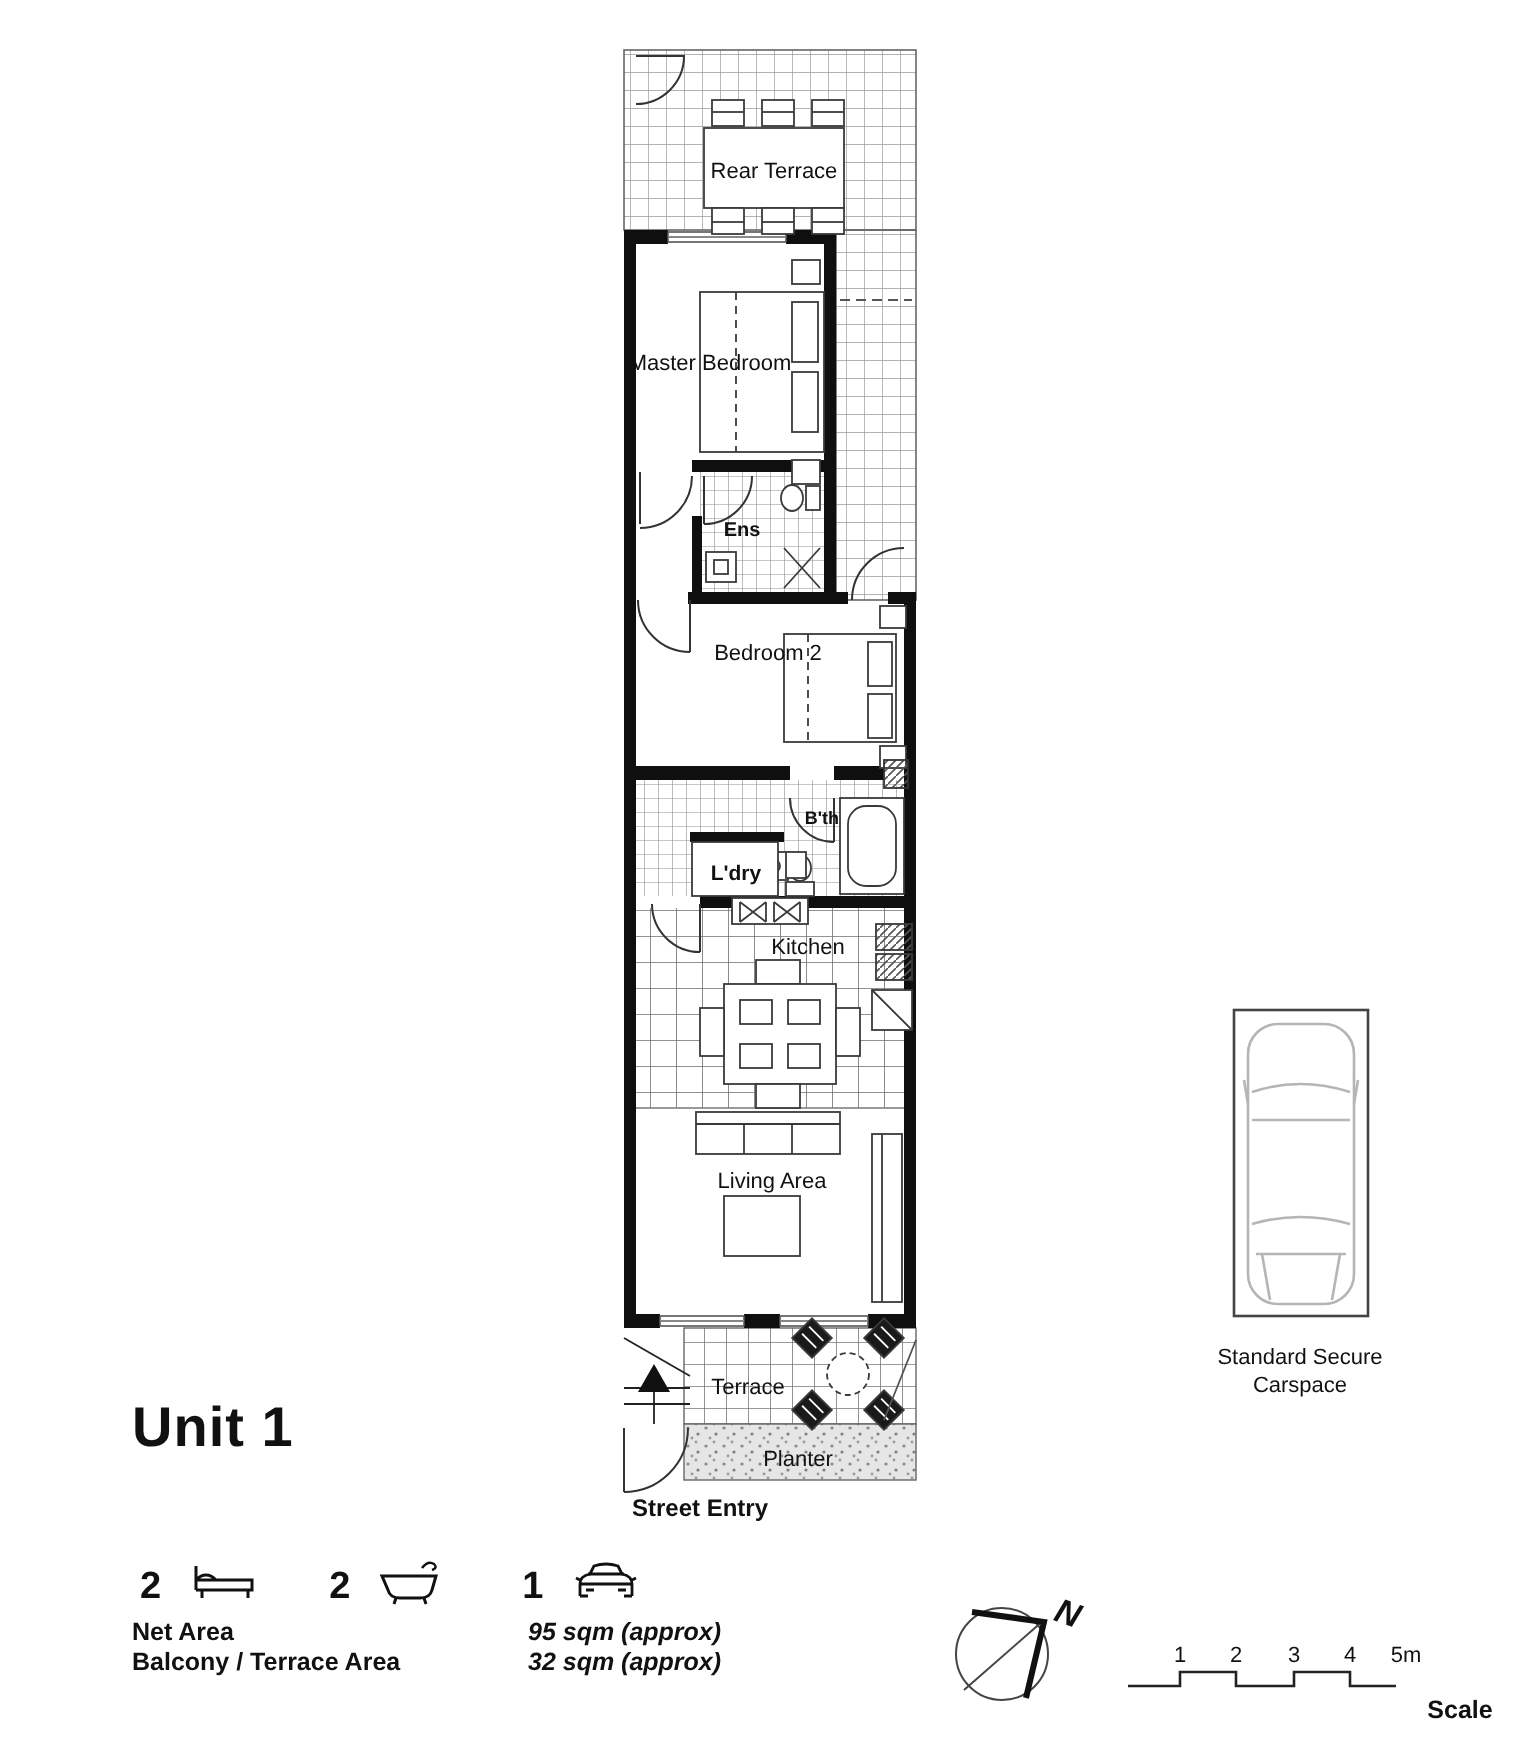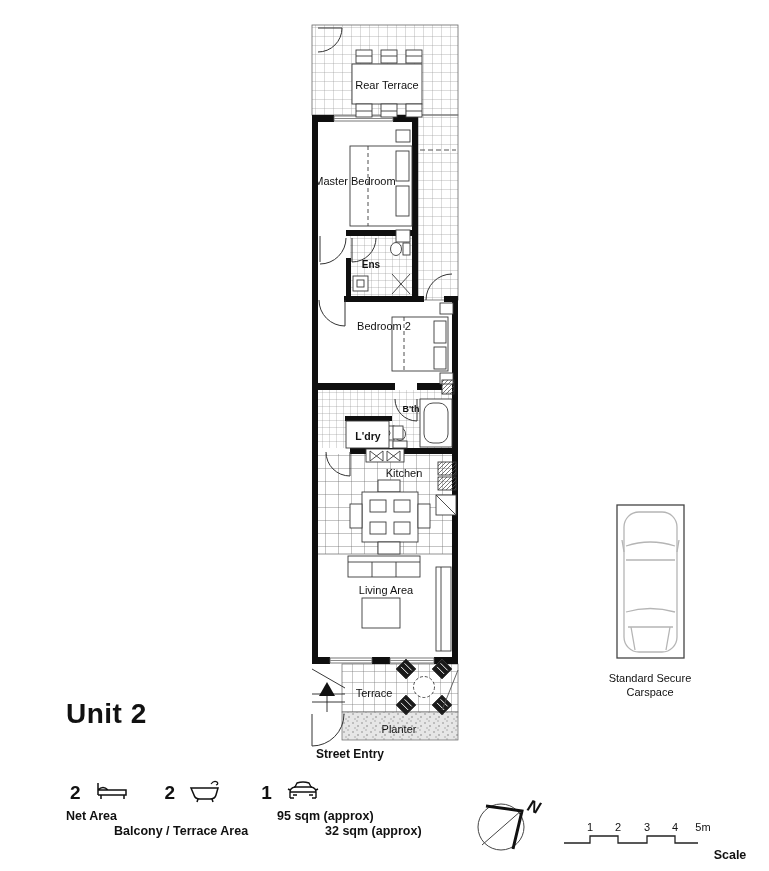--- a/index.html
+++ b/index.html
@@ -7,22 +7,22 @@
           font-family:"Liberation Sans",sans-serif;color:#111;}
   .abs{position:absolute;}
   .unit-title{left:66px;top:698px;font-size:28px;font-weight:800;letter-spacing:.5px;}
   .address{left:66px;top:735px;font-size:16.5px;font-weight:700;}
   .features{left:70px;top:779px;display:flex;align-items:center;}
   .feat-num{font-size:19px;font-weight:600;}
   .feat-icon{margin:0 0 0 14px;}
   .gap1{width:36px;} .gap2{width:40px;}
   .area-row{font-size:12.5px;font-weight:700;}
   .area-label{left:66px;}
-  .area-value{left:277px;}
-  .r1{top:809px;} .r2{top:824px;margin-left:48px;}
+  .area-value{left:264px;font-style:italic;}
+  .r1{top:809px;} .r2{top:824px;}
   svg text{font-family:"Liberation Sans",sans-serif;fill:#111;}
 </style>
 </head>
 <body>
 
 <div class="canvas">
 
 <svg class="abs" width="769" height="871" viewBox="0 0 769 871" style="left:0;top:0;">
   <defs>
     <pattern id="gridA" width="9" height="9" patternUnits="userSpaceOnUse">
@@ -263,21 +263,21 @@
     <text x="404" y="477" font-size="11" text-anchor="middle">Kitchen</text>
     <text x="386" y="594" font-size="11" text-anchor="middle">Living Area</text>
     <text x="374" y="697" font-size="11" text-anchor="middle">Terrace</text>
     <text x="399" y="733" font-size="11" text-anchor="middle">Planter</text>
     <text x="316" y="758" font-size="12" font-weight="bold">Street Entry</text>
     <text x="650" y="682" font-size="11" text-anchor="middle">Standard Secure</text>
     <text x="650" y="696" font-size="11" text-anchor="middle">Carspace</text>
   </g>
 </svg>
 
-<div class="abs unit-title">Unit 2</div>
+<div class="abs unit-title">Unit 1</div>
 
 <div class="abs features">
   <span class="feat-num">2</span>
   <span class="feat-icon">
     <svg width="34" height="22" viewBox="0 0 34 22" fill="none" stroke="#111" stroke-width="1.5">
       <path d="M3 3 V15 M3 10 Q8 5 13 10 M3 10 H31 V15 H3 M6 15 V19 M29 15 V19"></path>
     </svg>
   </span>
   <span class="gap1"></span>
   <span class="feat-num">2</span>

